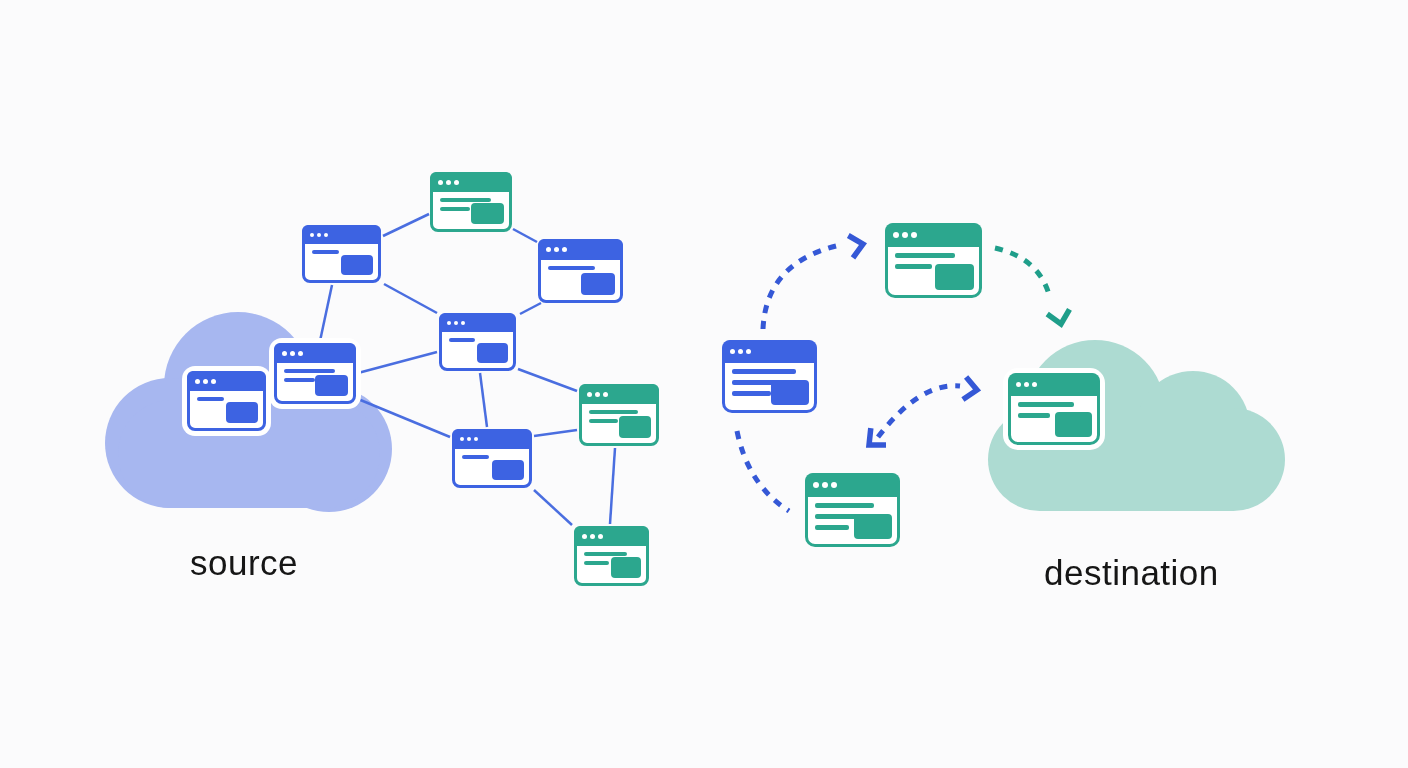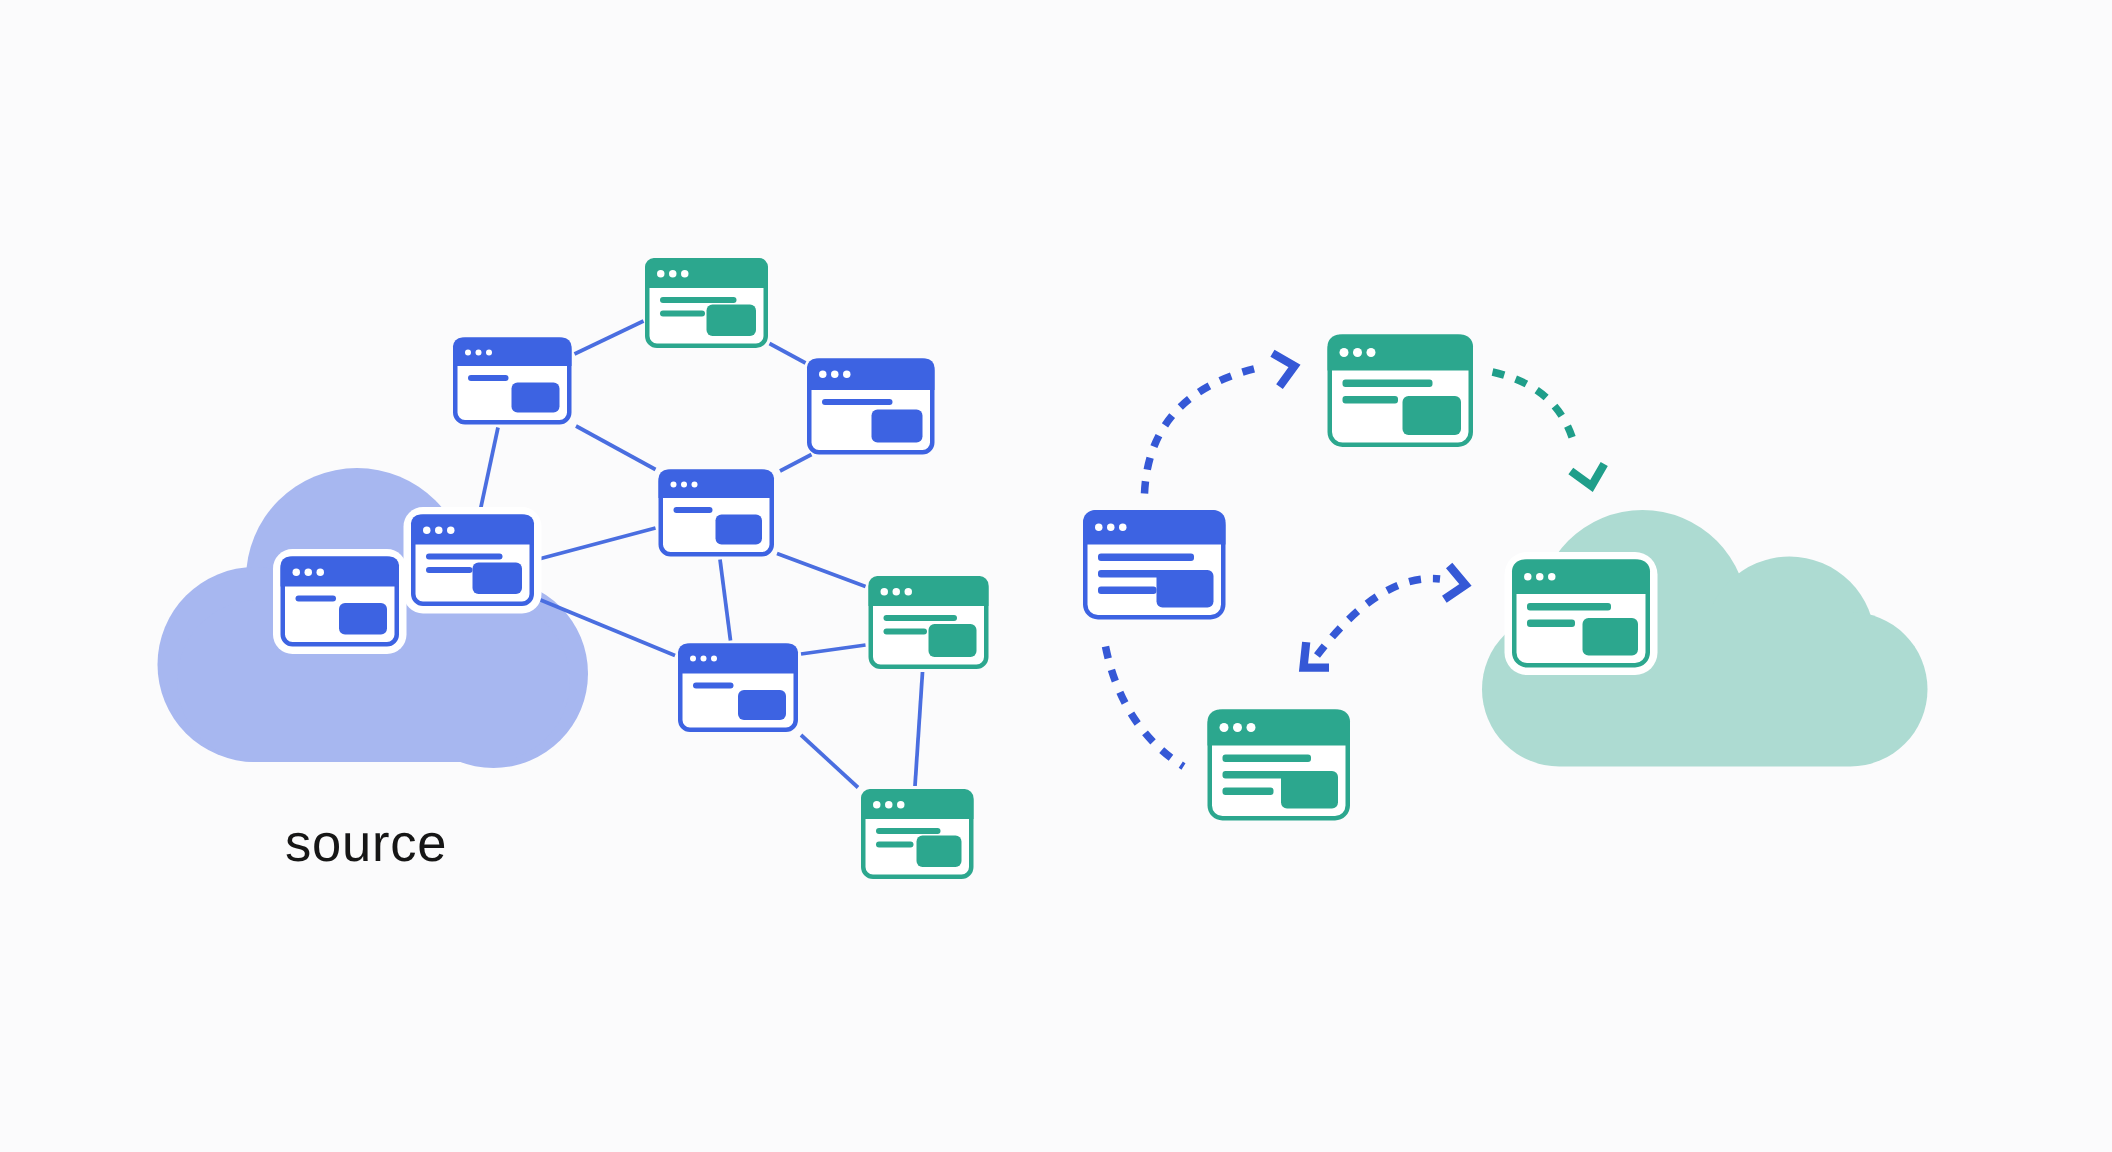--- a/index.html
+++ b/index.html
@@ -178,13 +178,14 @@
           <span class="dot" style="width: 6px; height: 6px;"></span>
           <span class="dot" style="width: 6px; height: 6px;"></span>
         </div>
         <div class="tline" style="left: 7px; top: 27px; width: 59px; height: 5px; background: rgb(44, 167, 142);"></div>
         <div class="tline" style="left: 7px; top: 38px; width: 59px; height: 5px; background: rgb(44, 167, 142);"></div>
         <div class="tline" style="left: 7px; top: 49px; width: 34px; height: 5px; background: rgb(44, 167, 142);"></div>
         <div class="crect" style="right: 5px; bottom: 5px; width: 38px; height: 25px; background: rgb(44, 167, 142);"></div>
       </div>
     </div>
   <div class="lbl" style="left:190px;top:543px;">source</div>
+  <div class="lbl" style="left:1044px;top:553px;">destination</div>
 </div>
 
 </body></html>

